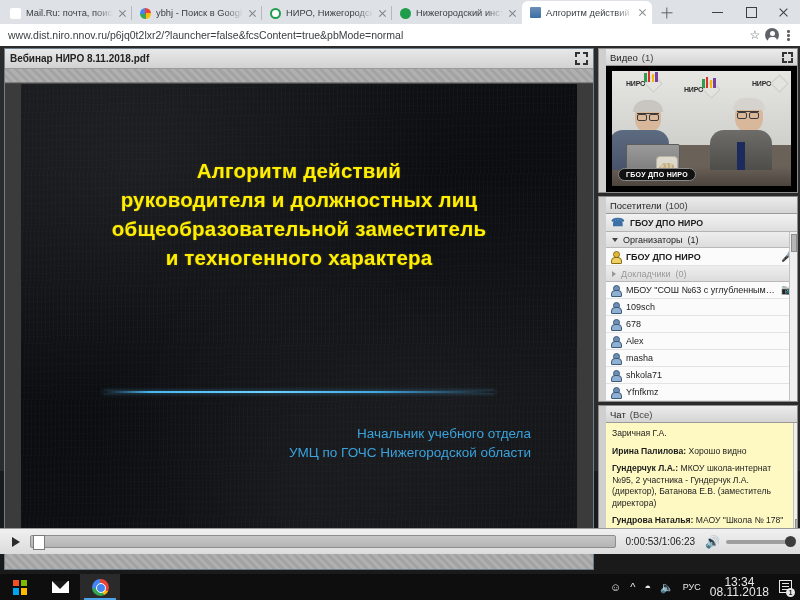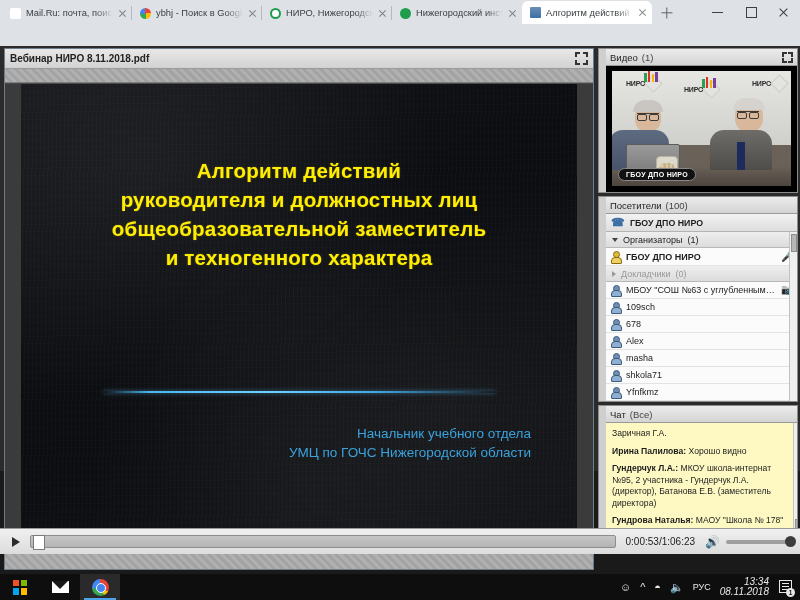--- a/index.html
+++ b/index.html
@@ -243,21 +243,21 @@
   .mail-icon::after {
     content:""; position:absolute; left:0; top:0; width:0; height:0;
     border-left:8.5px solid transparent; border-right:8.5px solid transparent; border-top:8px solid #1a1a1a;
   }
   .chrome-icon { width:17px; height:17px; border-radius:50%; position:relative;
     background:conic-gradient(#e94335 0 33%, #fbbc05 33% 43%, #34a853 43% 73%, #4285f4 73% 100%); }
   .chrome-icon::after { content:""; position:absolute; left:4.5px; top:4.5px; width:8px; height:8px; border-radius:50%;
     background:#4285f4; border:1.5px solid #fff; }
   .tray { margin-left:auto; display:flex; align-items:center; gap:9px; padding-right:6px; color:#e8e8e8; font-size:9px; }
   .tray-ico { font-size:11px; line-height:11px; }
-  .tray-clock { text-align:right; font-size:10px; line-height:10px;font-style:italic; }
+  .tray-clock { text-align:center; font-size:12px; line-height:10px; }
   .notif { width:16px; height:16px; position:relative; }
   .notif .box { position:absolute; left:1px; top:1px; width:13px; height:13px; border:1.4px solid #e8e8e8; }
   .notif .box::after { content:""; position:absolute; left:2px; top:2px; right:2px; height:1.2px; background:#e8e8e8;
      box-shadow:0 3px 0 #e8e8e8, 0 6px 0 #e8e8e8; }
   .notif .badge { position:absolute; right:-1px; bottom:-2px; width:9px; height:9px; border-radius:50%;
      background:#e8e8e8; color:#111; font-size:6.5px; line-height:9px; text-align:center; font-weight:bold; }
 </style>
 </head>
 <body>
 
@@ -298,20 +298,32 @@
 
       <div class="newtab"></div>
 
       <div class="wincontrols">
         <div class="wc wc-min"></div>
         <div class="wc wc-max"></div>
         <div class="wc wc-close"></div>
       </div>
     </div>
 
+    <div class="omnibar">
+      <div class="url">www.dist.niro.nnov.ru/p6jq0t2lxr2/?launcher=false&amp;fcsContent=true&amp;pbMode=normal</div>
+      <div class="ob-icons">
+        <div class="star">☆</div>
+        <div class="avatarc"></div>
+        <div class="kebab">
+            <i></i>
+            <i></i>
+            <i></i>
+          </div>
+      </div>
+    </div>
   </div>
 
   <div class="page">
 
     <div class="viewer">
       <div class="viewer-title">
         <span>Вебинар НИРО 8.11.2018.pdf</span>
         <span class="expand-icon">
           <span></span>
             <span></span>

